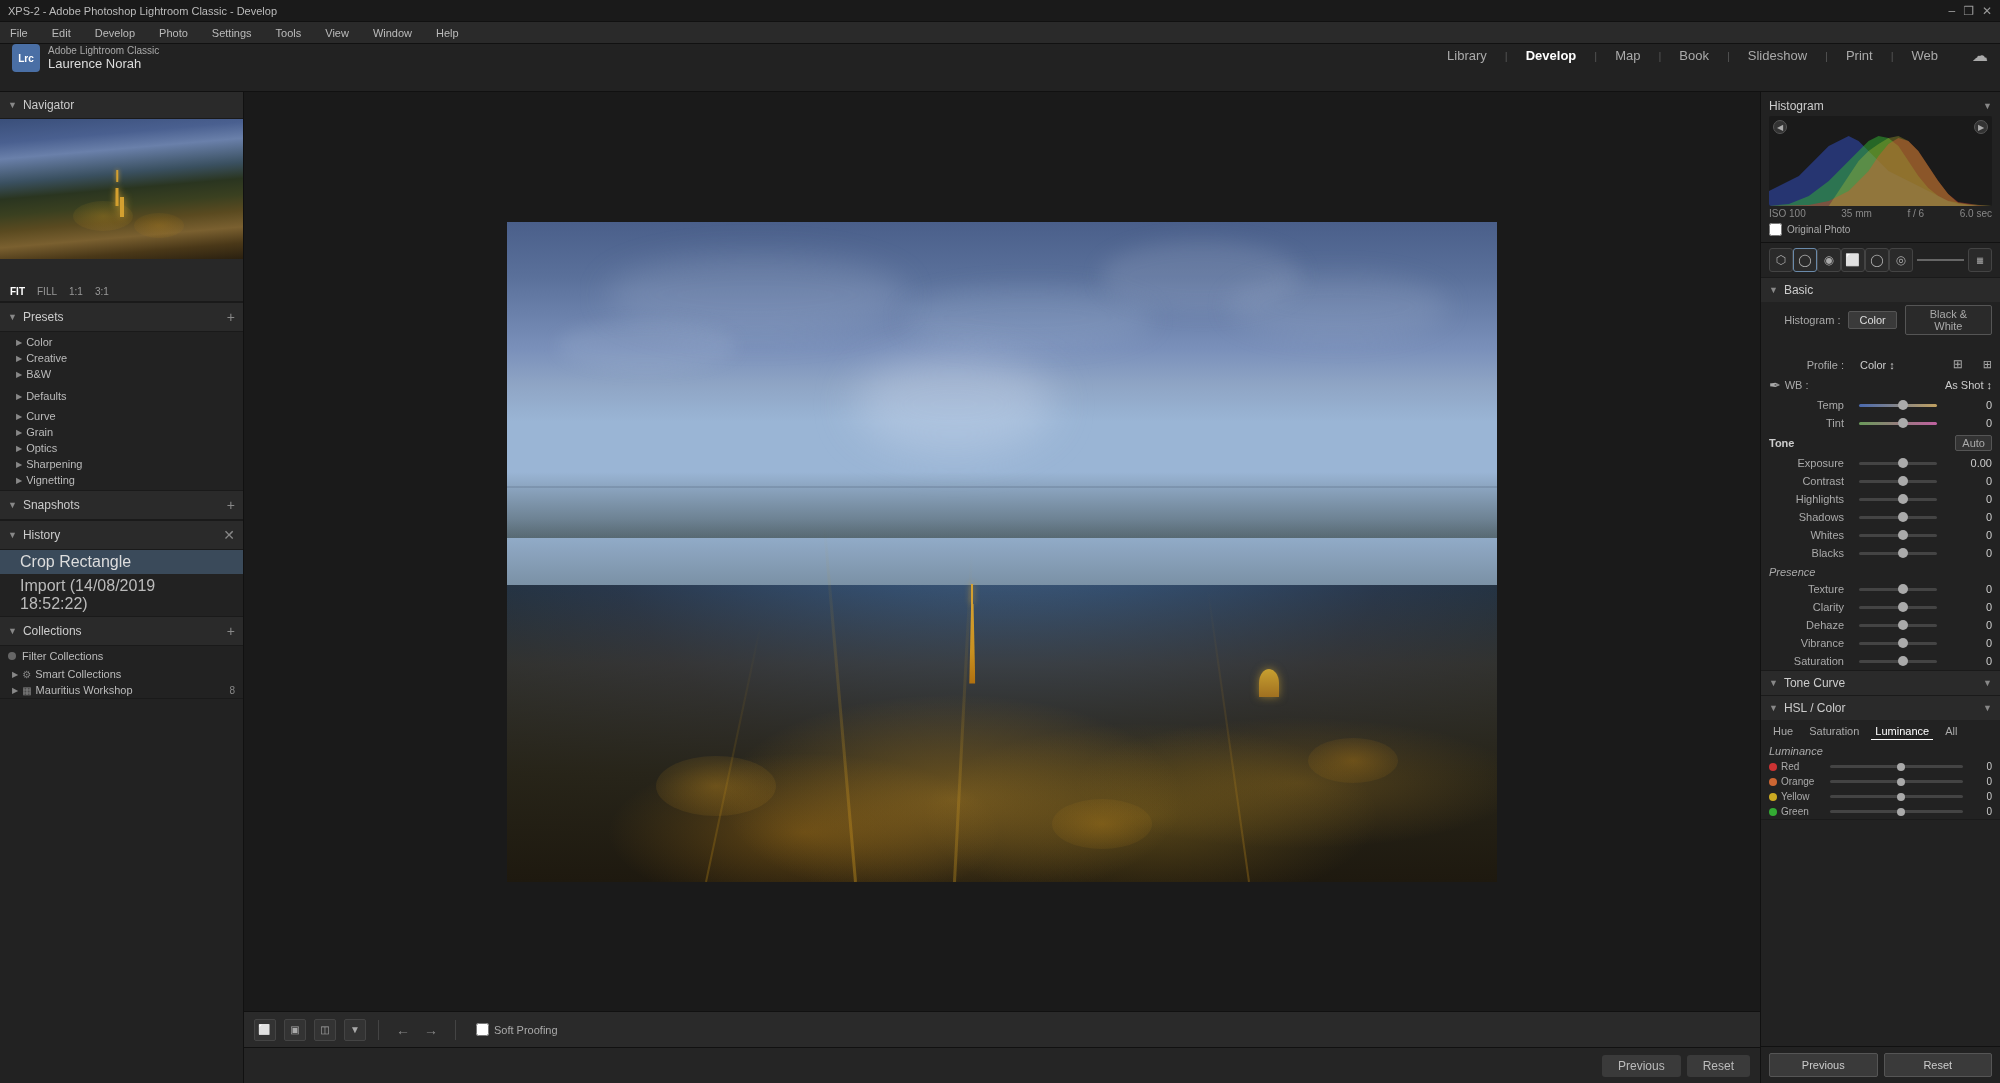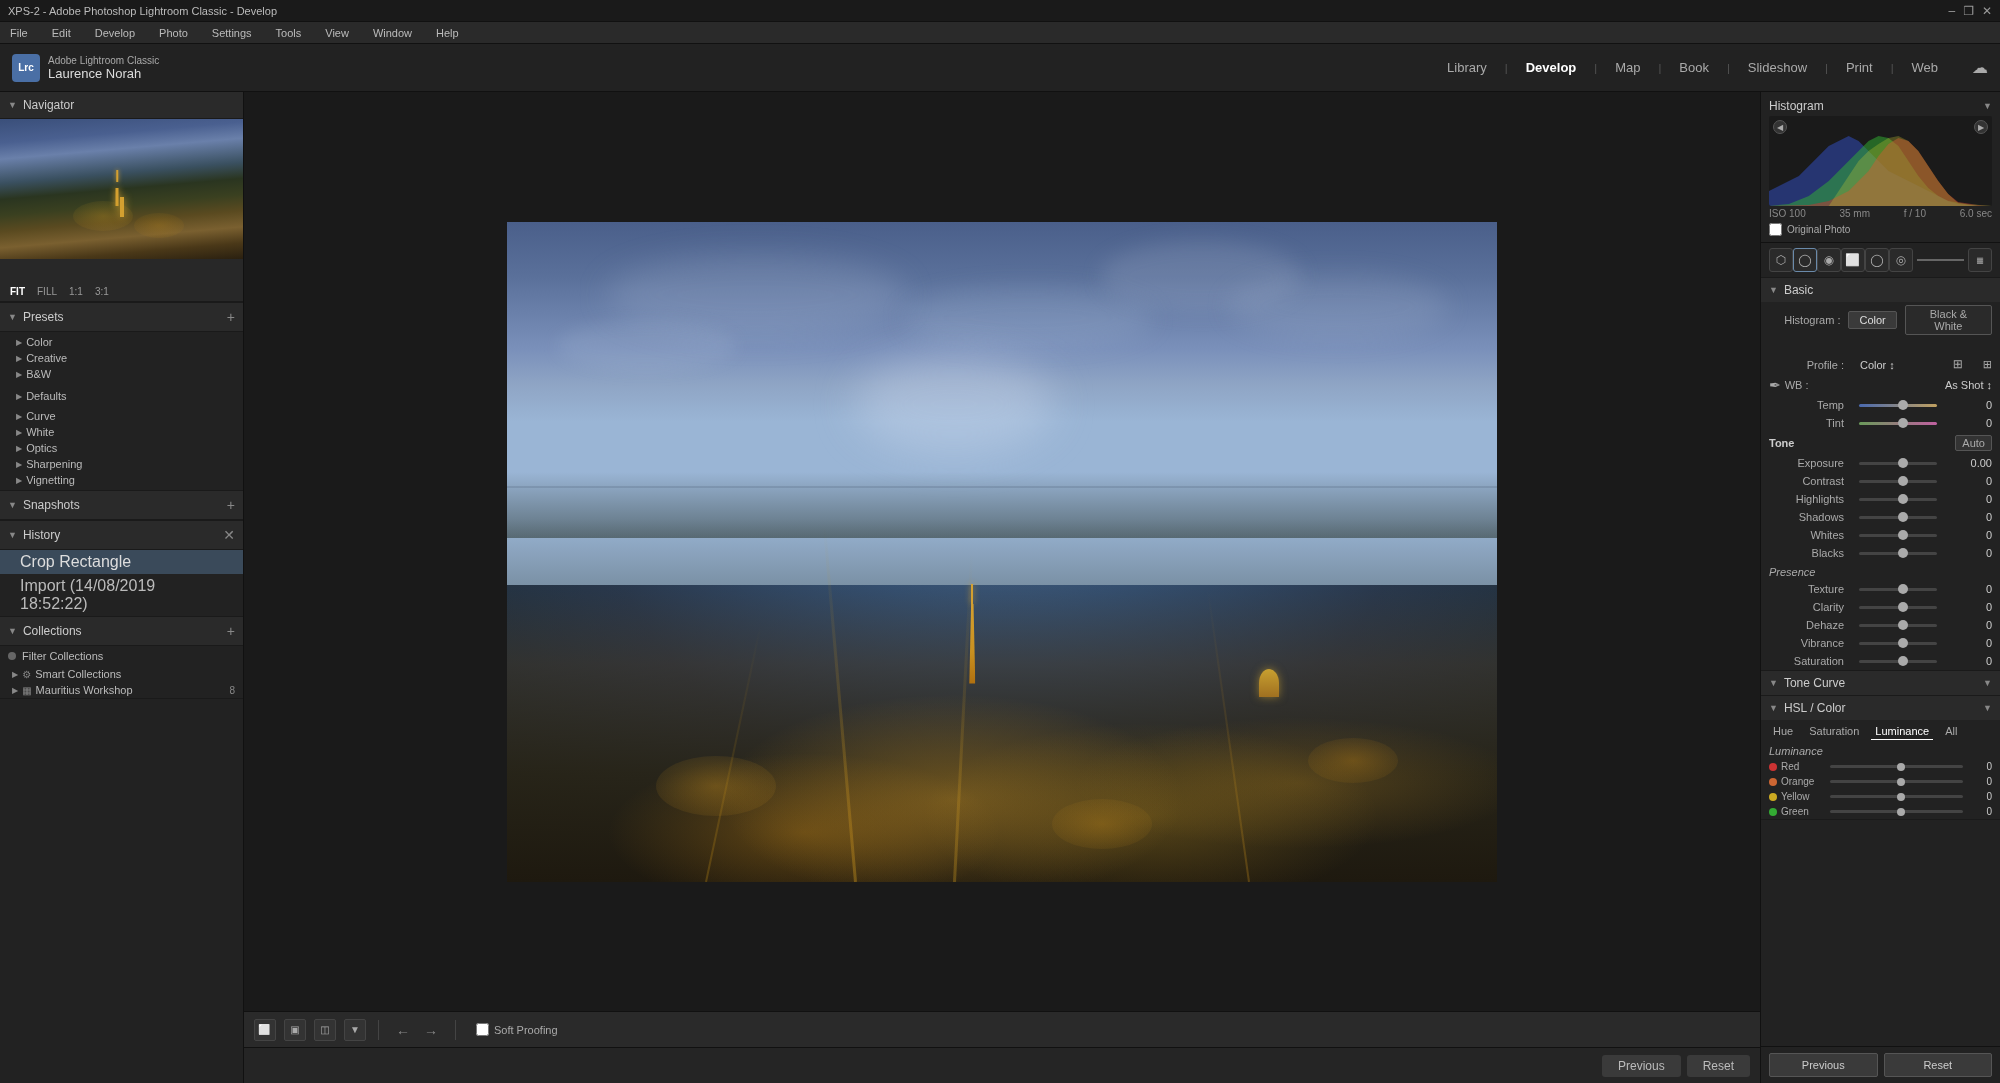--- a/index.html
+++ b/index.html
@@ -48,21 +48,21 @@
       cursor: pointer;
       font-size: 11px;
       padding: 2px 4px;
     }
 
     
     #appheader {
       background: #222;
       height: 48px;
       display: flex;
-      align-items: center;
+      align-items: flex-start;
       padding: 0 12px;
       flex-shrink: 0;
       border-bottom: 1px solid #111;
     }
     #appheader .logo-area {
       display: flex;
       align-items: center;
       gap: 8px;
       margin-right: 30px;
     }
@@ -741,21 +741,21 @@
           <span class="arrow">▶</span>
           <span class="name">Defaults</span>
         </div>
         <div style="height:4px;"></div>
         <div class="preset-item">
           <span class="arrow">▶</span>
           <span class="name">Curve</span>
         </div>
         <div class="preset-item">
           <span class="arrow">▶</span>
-          <span class="name">White</span>
+          <span class="name">Grain</span>
         </div>
         <div class="preset-item">
           <span class="arrow">▶</span>
           <span class="name">Optics</span>
         </div>
         <div class="preset-item">
           <span class="arrow">▶</span>
           <span class="name">Sharpening</span>
         </div>
         <div class="preset-item">
@@ -903,21 +903,21 @@
           <path d="M0,90 L20,88 L40,80 L60,65 L80,45 L90,35 L100,25 L110,20 L120,22 L130,30 L140,45 L150,60 L160,72 L170,80 L180,85 L200,88 L224,90 Z" fill="rgba(50,180,50,0.5)"></path>
 
           <path d="M0,90 L40,89 L60,85 L80,75 L100,55 L110,40 L120,28 L130,22 L140,25 L150,35 L160,50 L170,65 L180,78 L190,86 L210,89 L224,90 Z" fill="rgba(200,50,50,0.5)"></path>
 
           <path d="M60,90 L70,75 L80,60 L90,45 L100,35 L110,28 L120,22 L130,20 L140,25 L150,35 L160,50 L170,65 L180,78 L190,87 L210,90 Z" fill="rgba(200,200,50,0.3)"></path>
         </svg>
       </div>
       <div class="histogram-info">
         <span>ISO 100</span>
         <span>35 mm</span>
-        <span>f / 10</span>
+        <span>f / 6</span>
         <span>6.0 sec</span>
       </div>
       <div class="original-photo-row">
         <input type="checkbox" id="orig-photo" style="">
         <label for="orig-photo">Original Photo</label>
       </div>
     </div>
 
     <div class="tool-icons-row">
       <div class="tool-icon">⬡</div>

